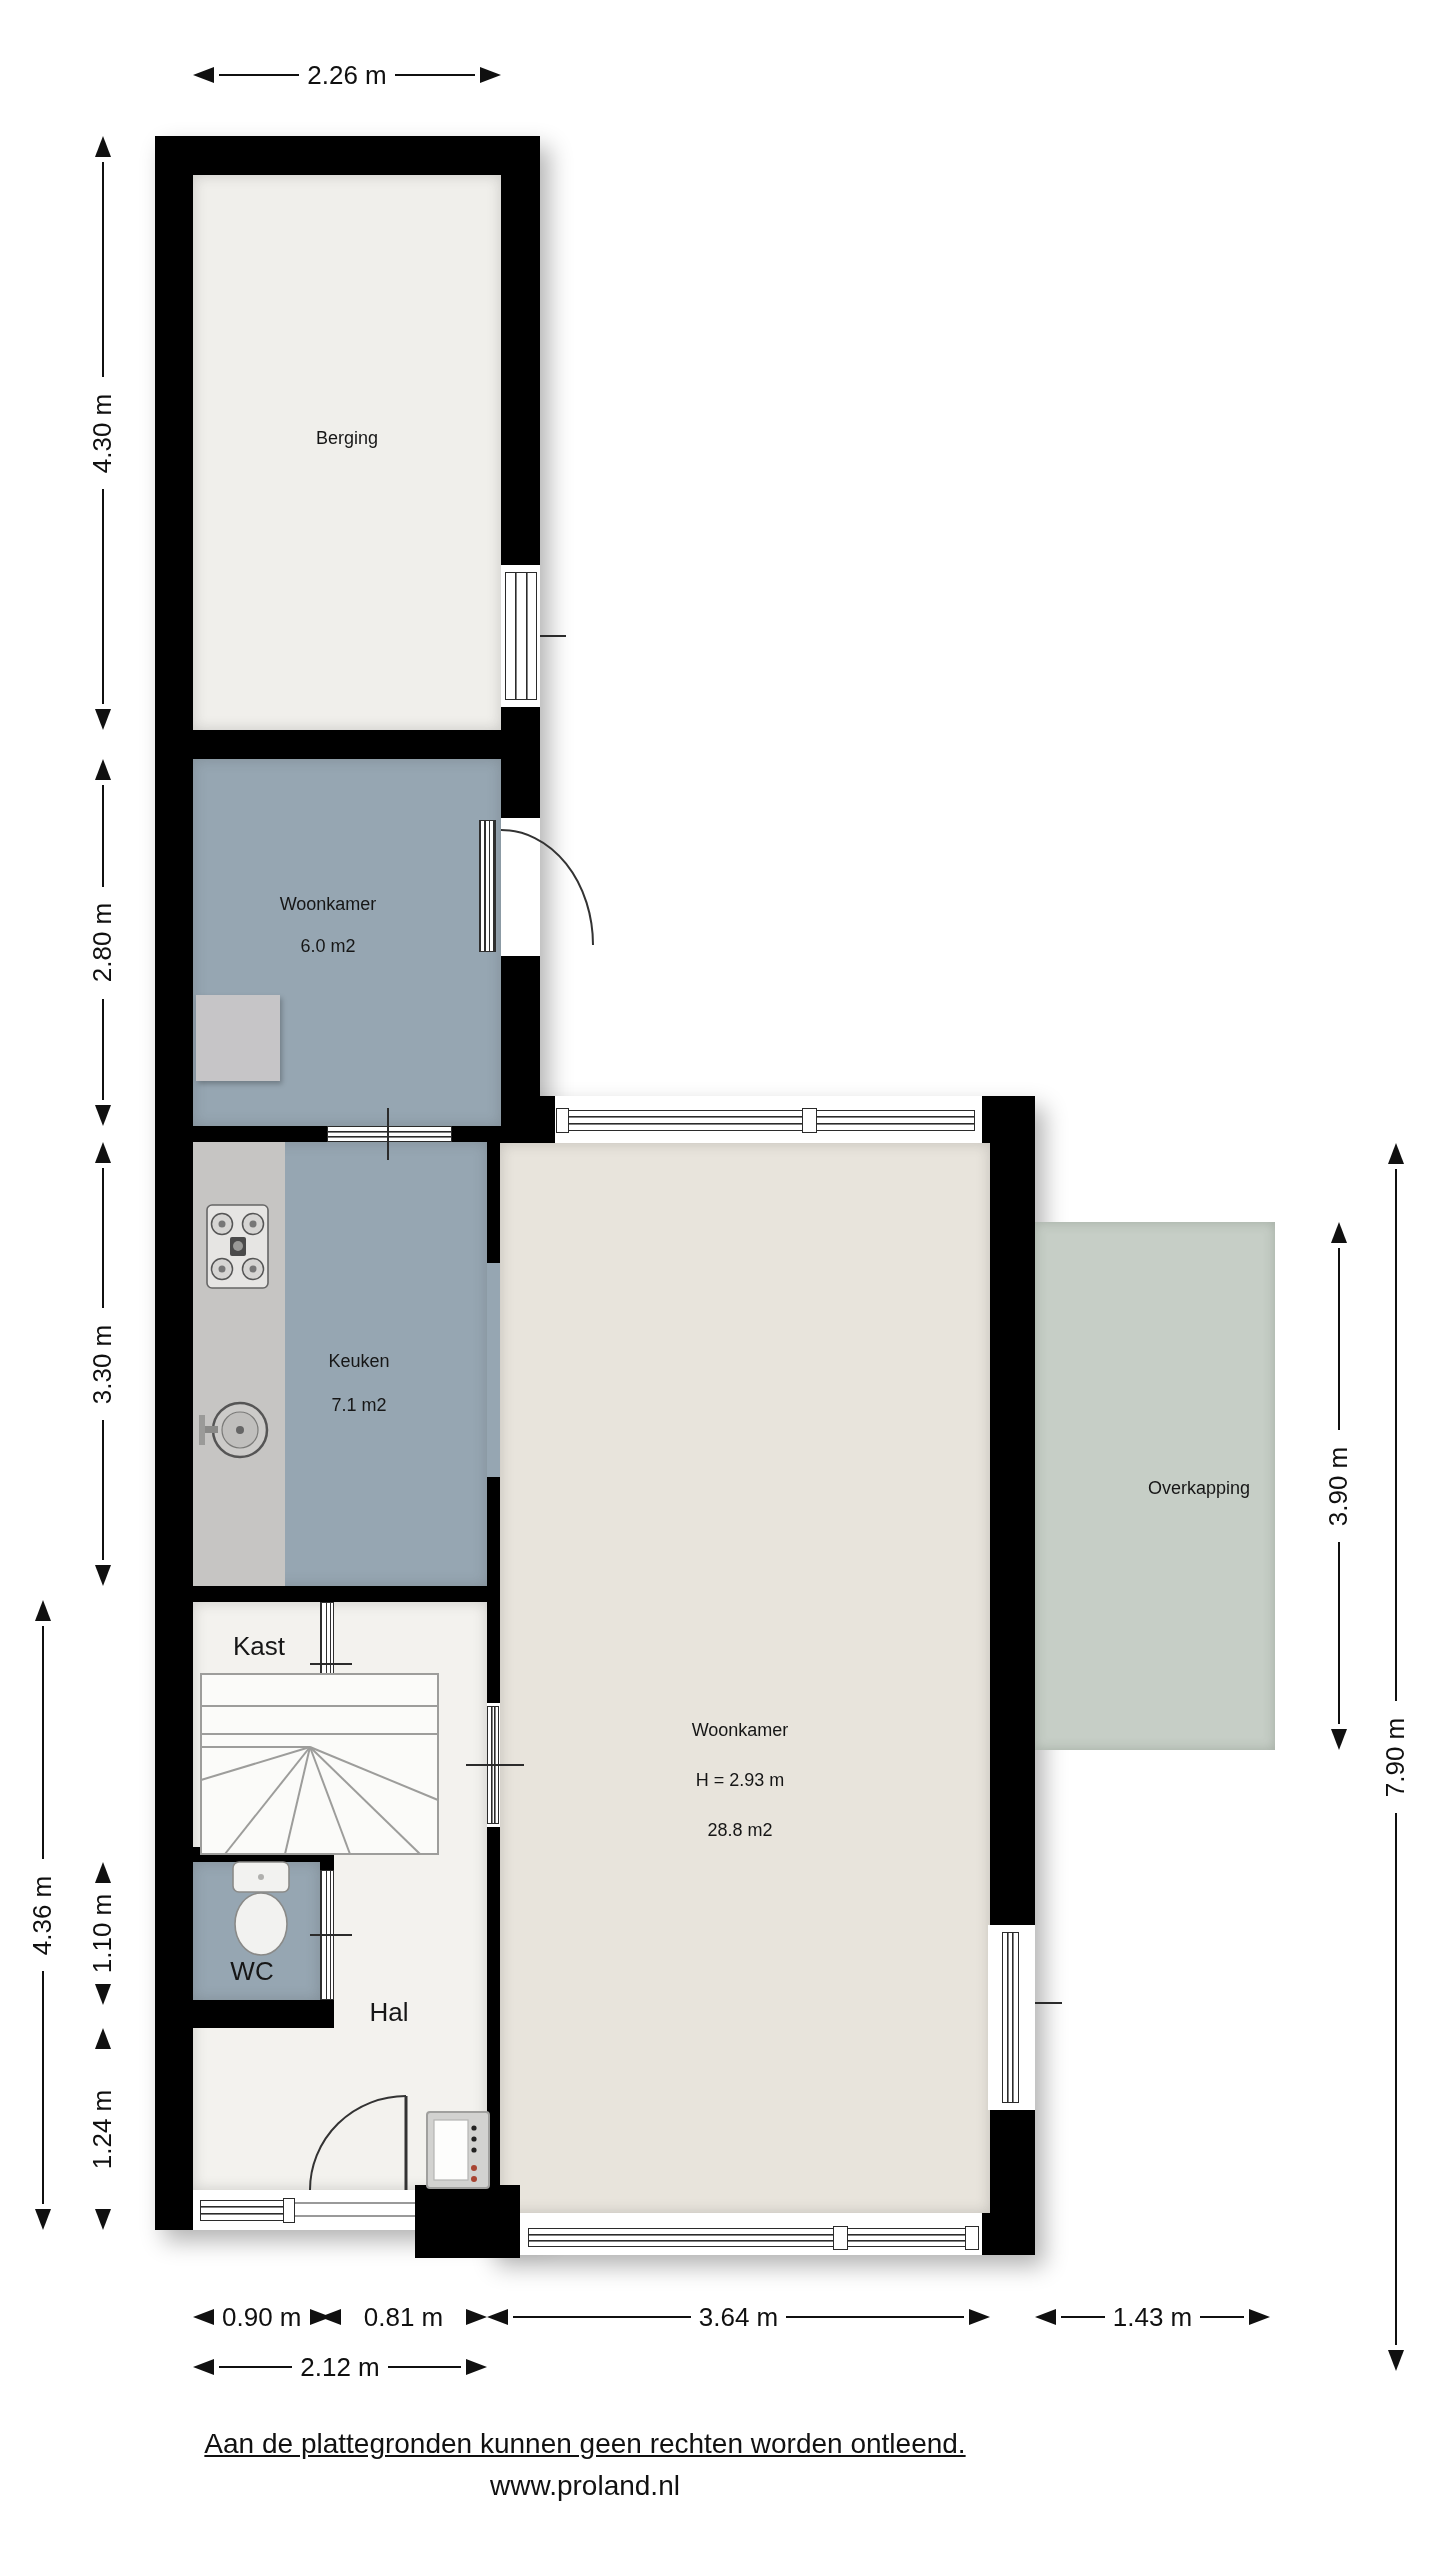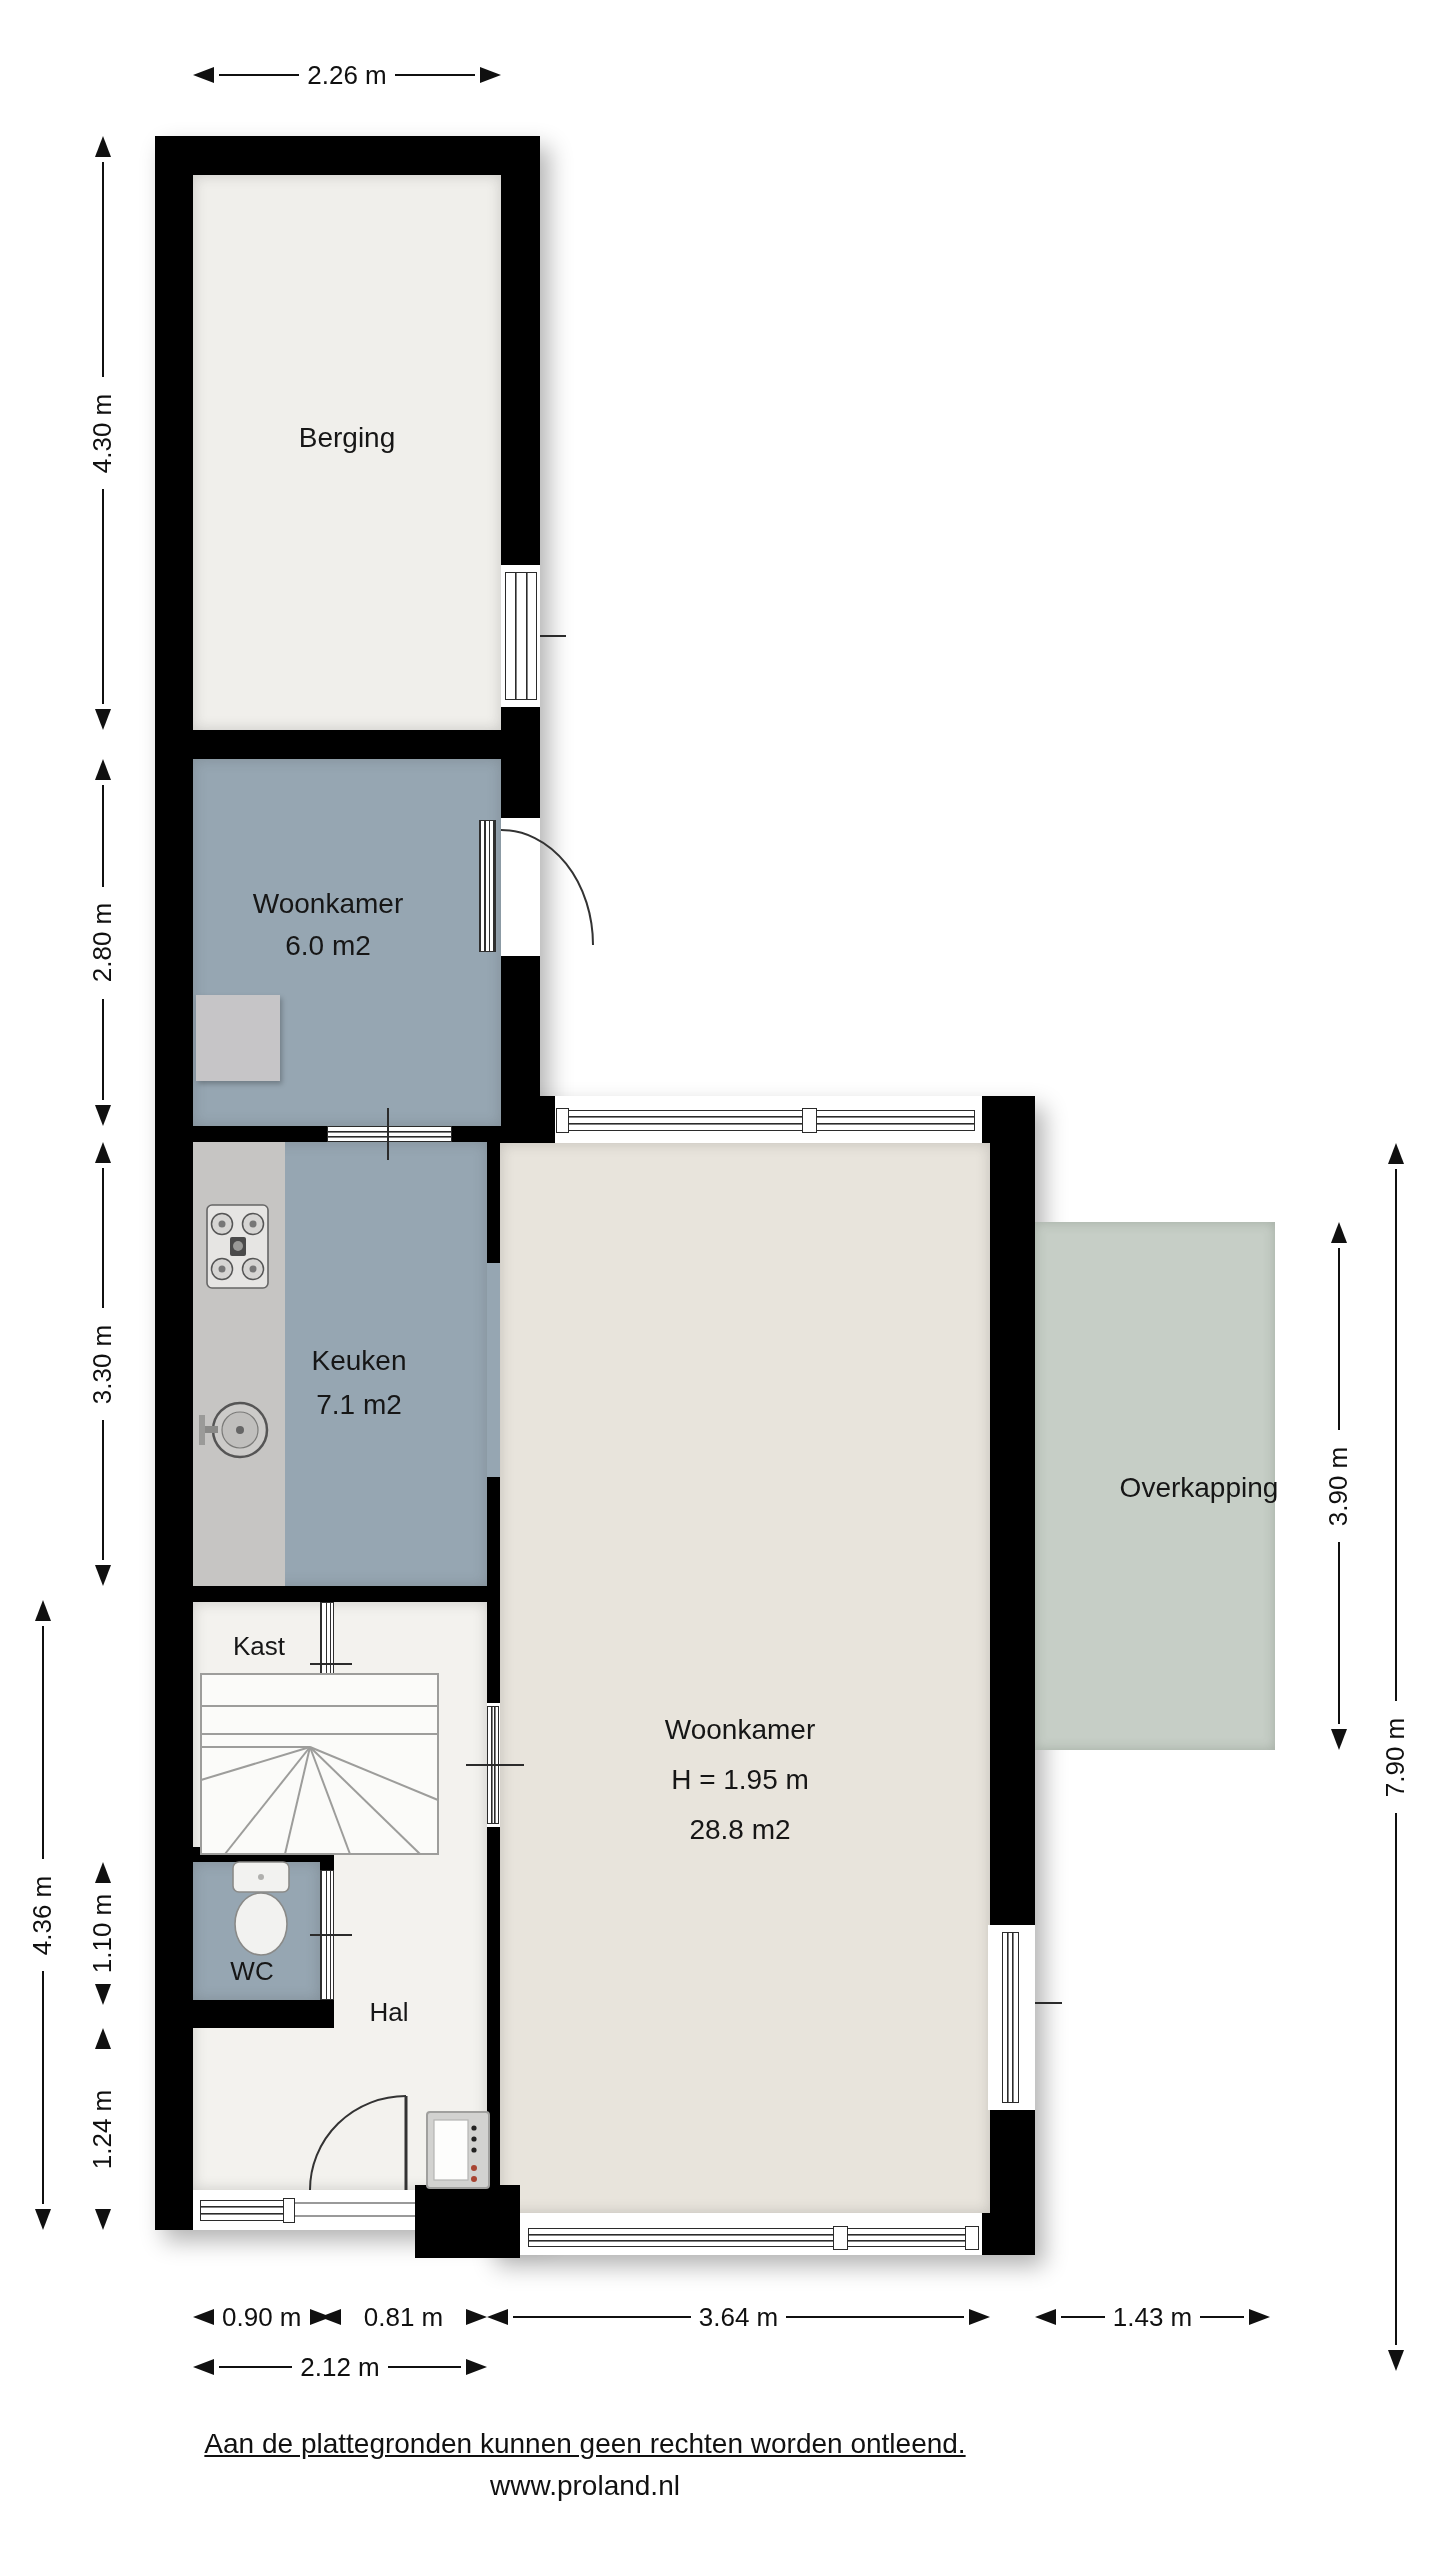--- a/index.html
+++ b/index.html
@@ -12,21 +12,21 @@
   .recess{position:absolute;background:#fff;}
   .glzH{position:absolute;background:#fff;border:1.5px solid #2b2b2b;box-sizing:border-box;
         background-image:linear-gradient(#2b2b2b,#2b2b2b),linear-gradient(#2b2b2b,#2b2b2b);
         background-size:100% 1.6px;background-repeat:no-repeat;background-position:0 31%,0 69%;}
   .glzV{position:absolute;background:#fff;border:1.5px solid #2b2b2b;box-sizing:border-box;
         background-image:linear-gradient(#2b2b2b,#2b2b2b),linear-gradient(#2b2b2b,#2b2b2b);
         background-size:1.6px 100%;background-repeat:no-repeat;background-position:31% 0,69% 0;}
   .post{position:absolute;background:#fff;border:1.5px solid #2b2b2b;box-sizing:border-box;}
   .leafV{position:absolute;background:#fff;border:1px solid #2f2f2f;box-sizing:border-box;
         background-image:repeating-linear-gradient(90deg,#2f2f2f 0 1.2px,transparent 1.2px 4.5px);}
-  .lbl{position:absolute;transform:translate(-50%,-50%);font-size:28px;line-height:46px;
+  .lbl{position:absolute;transform:translate(-50%,-50%);font-size:18px;line-height:46px;
        text-align:center;white-space:nowrap;}
   .lbl.small{font-size:26px;}
   
   .hdim{position:absolute;display:flex;align-items:center;gap:5px;height:30px;}
   .vdim{position:absolute;display:flex;flex-direction:column;align-items:center;gap:5px;width:30px;}
   .hline{flex:1;height:2.6px;background:#101010;}
   .vline{flex:1;width:2.6px;background:#101010;}
   .dlab{font-size:26px;white-space:nowrap;color:#101010;padding:0 3px;}
   .vlab{height:102px;display:flex;align-items:center;justify-content:center;}
   .vlab span{transform:rotate(-90deg);white-space:nowrap;font-size:26px;color:#101010;}
@@ -169,21 +169,21 @@
   <span style="display:block">6.0 m2</span>
 </div>
 
 <div class="lbl" style="left:359px;top:1383px;line-height:44px;">
   <span style="display:block">Keuken</span>
   <span style="display:block">7.1 m2</span>
 </div>
 
 <div class="lbl" style="left:740px;top:1780px;line-height:50px;">
   <span style="display:block">Woonkamer</span>
-  <span style="display:block">H = 1.95 m</span>
+  <span style="display:block">H = 2.93 m</span>
   <span style="display:block">28.8 m2</span>
 </div>
 
 <div class="lbl" style="left:1199px;top:1488px;"><span>Overkapping</span></div>
 <div class="lbl small" style="left:259px;top:1646px;"><span>Kast</span></div>
 <div class="lbl small" style="left:252px;top:1971px;"><span>WC</span></div>
 <div class="lbl small" style="left:389px;top:2012px;"><span>Hal</span></div>
 
 <div class="hdim" style="left:193px;top:60px;width:308px;">
   <div class="ar arL"></div>

